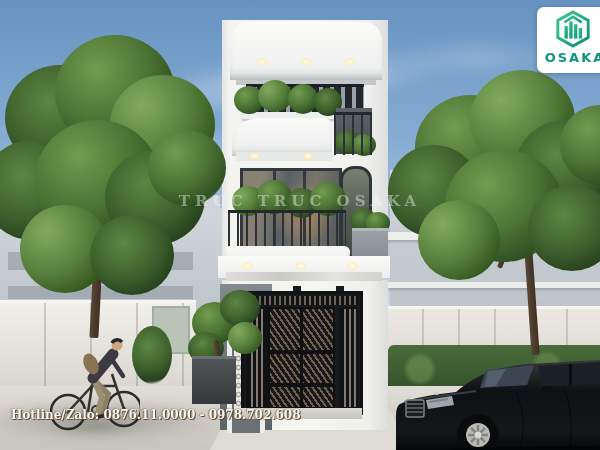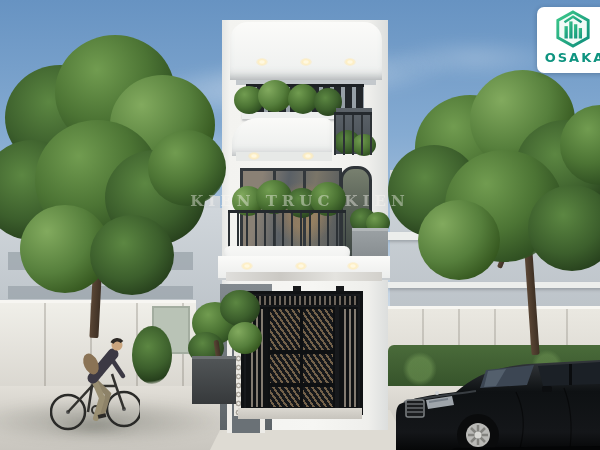--- a/index.html
+++ b/index.html
@@ -261,23 +261,24 @@
     <path d="M120,34 C130,55 128,75 124,90 M168,30 C176,50 176,72 174,90" stroke="#000" stroke-width="1.2" opacity="0.5" fill="none"></path>
     <circle cx="82" cy="77" r="21" fill="#0a0b0c"></circle>
     <circle cx="82" cy="77" r="12" fill="#b9b9b6"></circle>
     <g stroke="#83837f" stroke-width="2.5">
       <path d="M82,67 V87 M72,77 H92 M75,70 L89,84 M89,70 L75,84"></path>
     </g>
     <circle cx="82" cy="77" r="3.5" fill="#d8d8d4"></circle>
     <path d="M58,90 L204,88 L204,92 L56,92 Z" fill="#040506"></path>
   </svg>
 
-  <div class="abs watermark" style="left:150px;top:192px;width:300px;">KIEN TRUC KIEN</div>
+  <div class="abs watermark" style="left:150px;top:192px;width:300px;">TRUC TRUC OSAKA</div>
 
   <div class="abs" style="left:6px;top:407px;">
+    <div class="caption" style="padding-left:5px;">Hotline/Zalo: 0876.11.0000 - 0978.702.608</div>
   </div>
 
   <div class="abs logocard" style="left:537px;top:7px;width:76px;height:66px;">
     <svg class="abs" style="left:17px;top:3px;" width="38" height="38" viewBox="0 0 40 40">
       <defs>
         <linearGradient id="lg" x1="0" y1="0" x2="1" y2="1">
           <stop offset="0" stop-color="#3ec98a"></stop>
             <stop offset="1" stop-color="#0e8d7c"></stop>
         </linearGradient>
       </defs>

